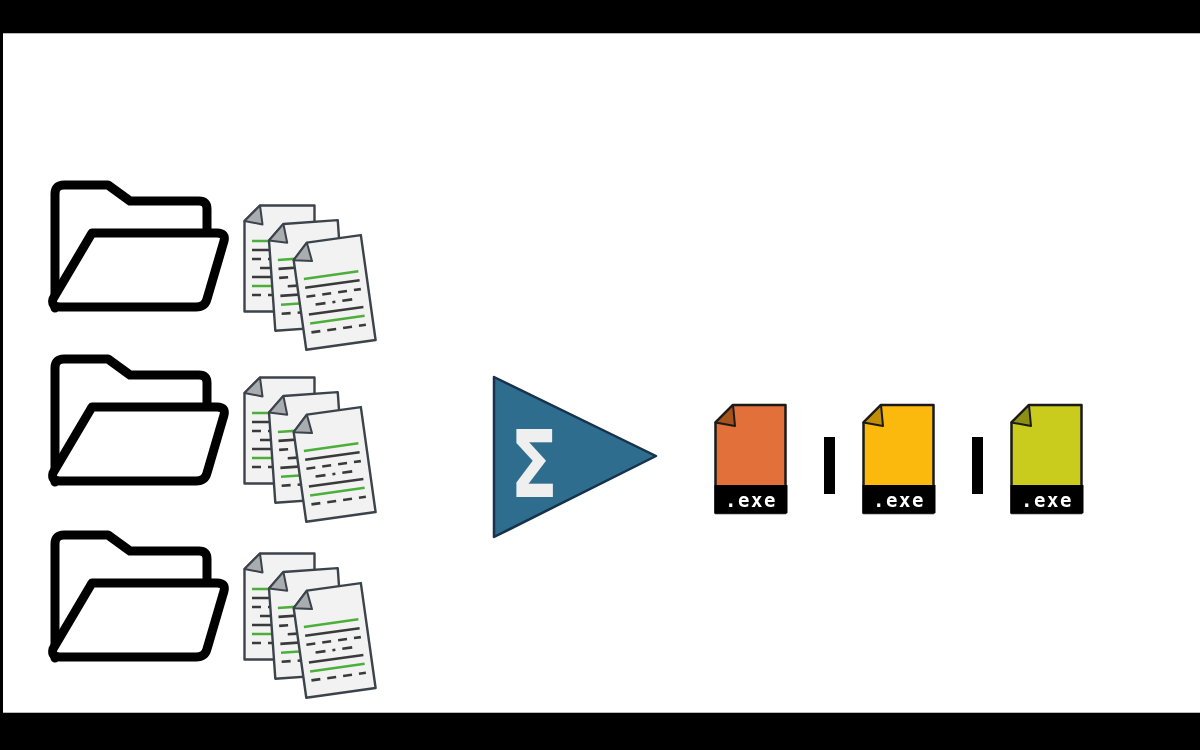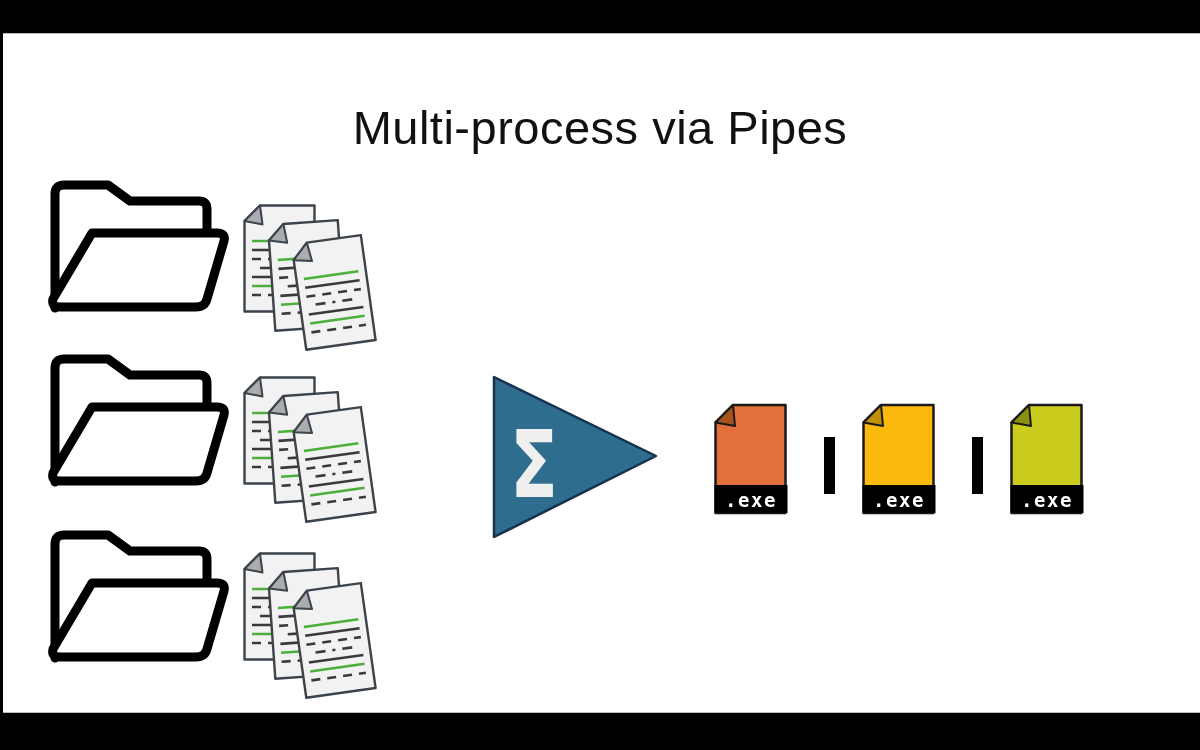--- a/index.html
+++ b/index.html
@@ -73,21 +73,20 @@
     </g>
   </defs>
 </svg>
 
 <div class="stage">
 
   <div class="letterbox top"></div>
   <div class="letterbox bottom"></div>
   <div class="letterbox left"></div>
 
-  <h1 class="slide-title">Multi-process via Pipes</h1>
 
   <svg class="folder row1" viewBox="0 0 185 135">
     <use href="#sym-folder"></use>
   </svg>
   <svg class="docstack row1" viewBox="0 0 132 150">
     <use href="#sym-docstack"></use>
   </svg>
 
   <svg class="folder row2" viewBox="0 0 185 135">
     <use href="#sym-folder"></use>

